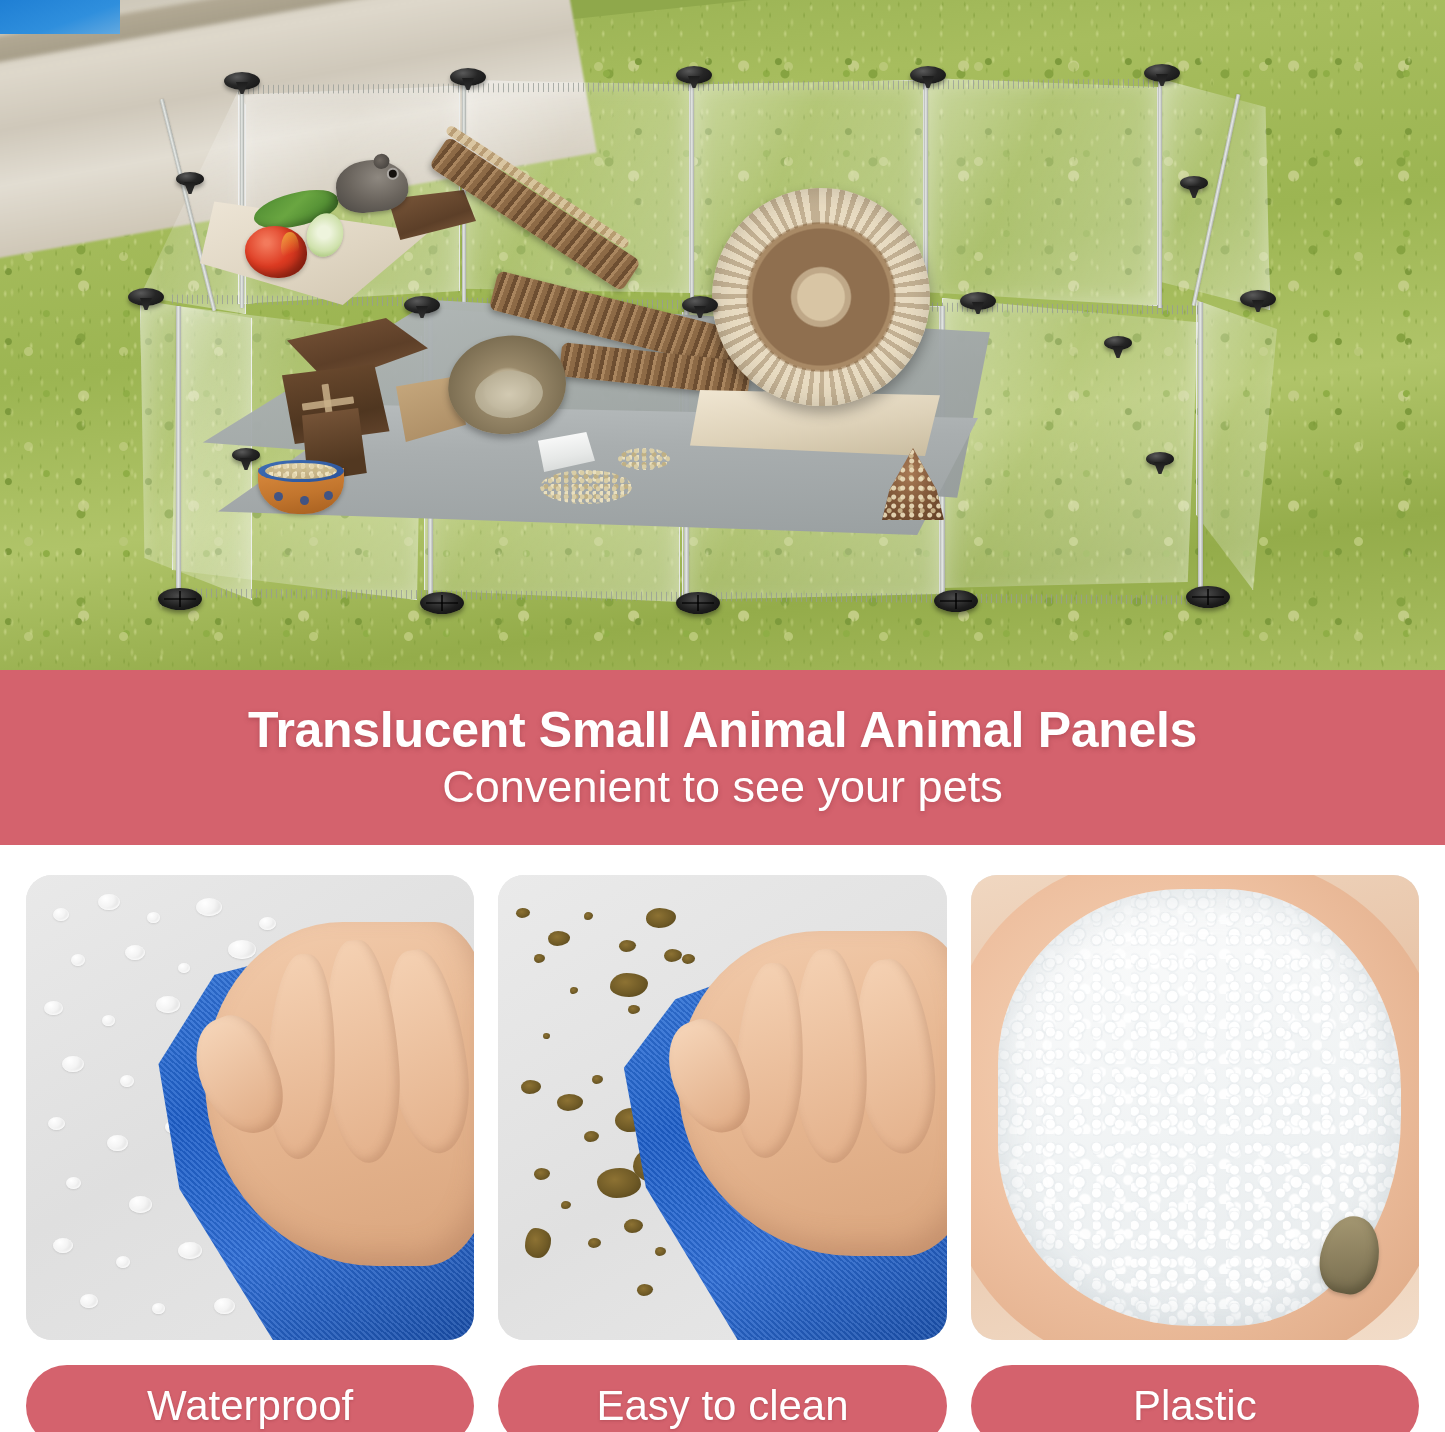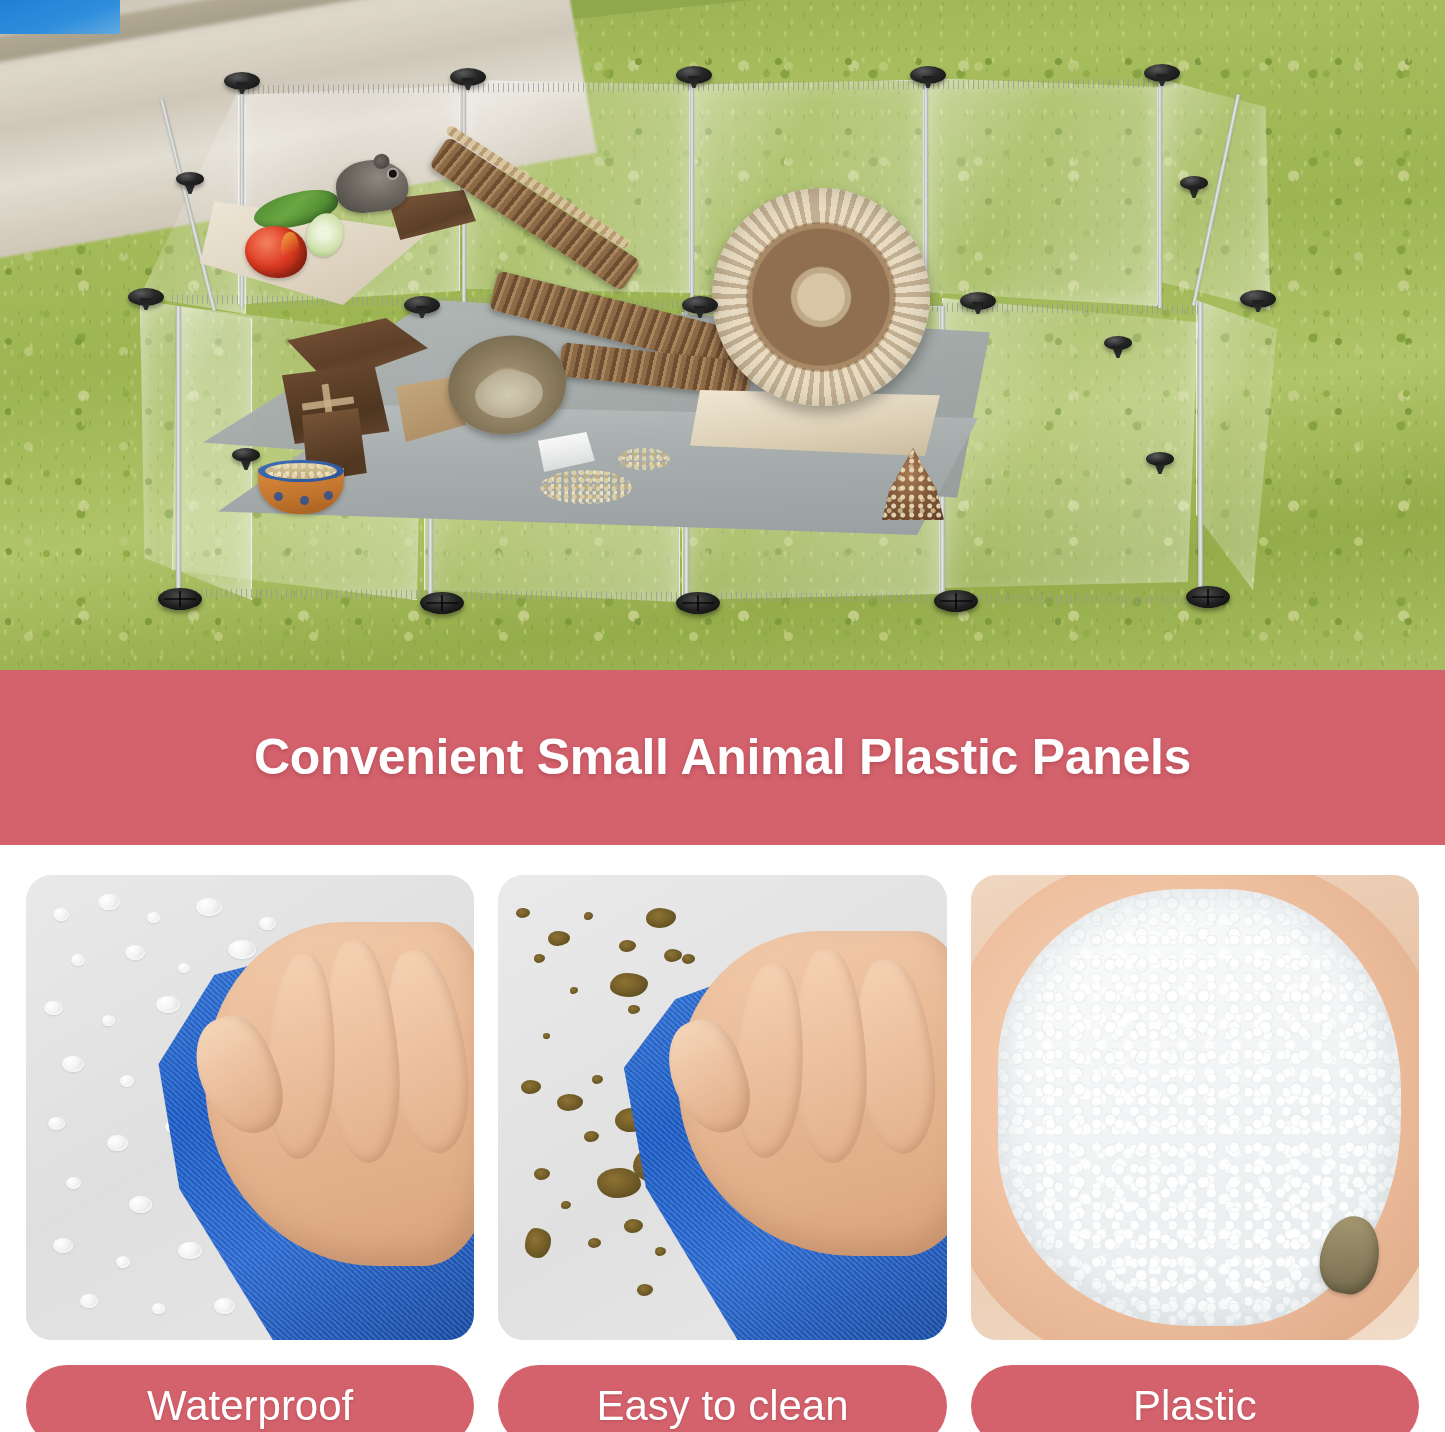--- a/index.html
+++ b/index.html
@@ -556,21 +556,22 @@
 
       <div class="foot" style="left:158px; top:588px;"></div>
       <div class="foot" style="left:420px; top:592px;"></div>
       <div class="foot" style="left:676px; top:592px;"></div>
       <div class="foot" style="left:934px; top:590px;"></div>
       <div class="foot" style="left:1186px; top:586px;"></div>
     </div>
   </div>
 
   <div class="banner">
-    <div class="banner-title">Convenient Small Animal Plastic Panels</div>
+    <div class="banner-title">Translucent Small Animal Animal Panels</div>
+    <div class="banner-sub">Convenient to see your pets</div>
   </div>
 
   <div class="features">
 
     <div class="feat-photos">
 
       <div class="feat-photo">
         <div class="wp-surface"></div>
         <div class="drops">
           <div class="drop" style="left:6%;  top:7%;  width:16px; height:13px;"></div>

